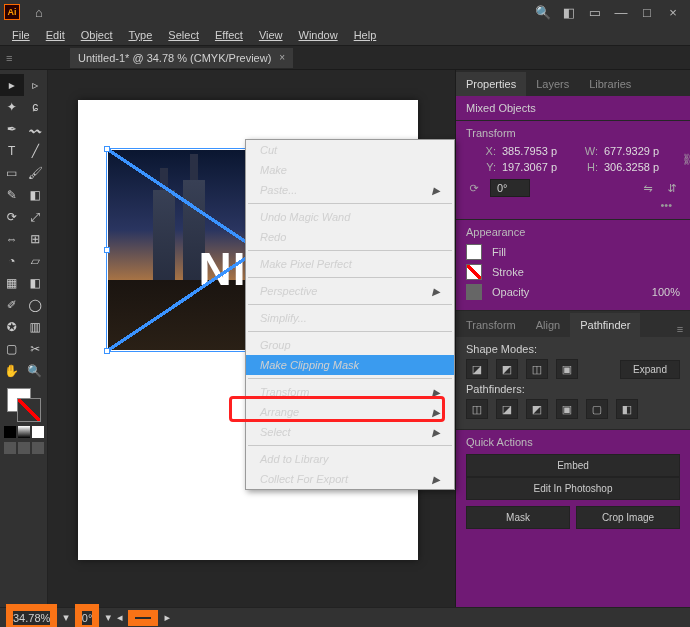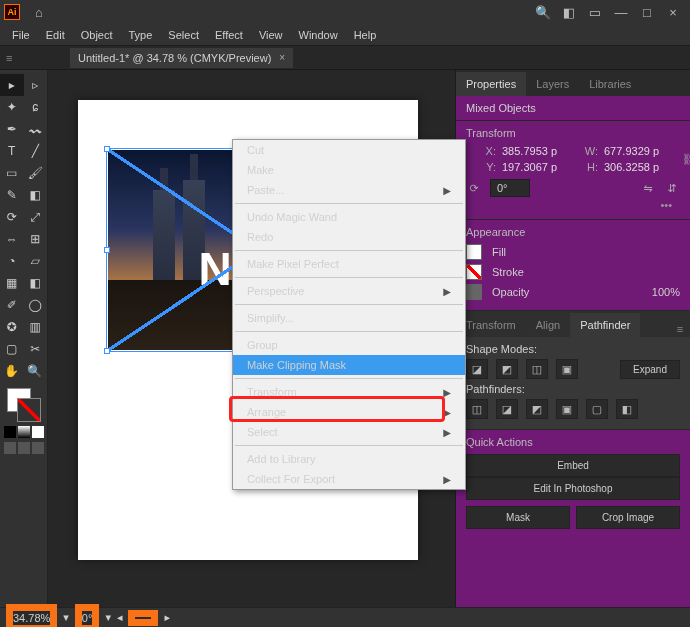--- a/index.html
+++ b/index.html
@@ -3,21 +3,21 @@
 <meta charset="utf-8">
 <style>
 * { margin: 0; padding: 0; box-sizing: border-box; font-family: "Segoe UI", Tahoma, sans-serif; font-size: 11px; color: #d0d0d0; }
 body { background: #323232; width: 690px; height: 627px; overflow: hidden; position: relative; }
 .titlebar { height: 24px; background: #323232; display: flex; align-items: center; padding: 0 4px; }
 .titlebar .logo { width: 16px; height: 16px; background: #2b0000; border: 1px solid #ff6a00; margin-right: 6px; display:flex;align-items:center;justify-content:center;font-size:9px;color:#ff9a00;font-weight:bold;}
 .titlebar .home { width: 18px; height: 18px; display:flex;align-items:center;justify-content:center;color:#ccc;font-size:14px; }
 .titlebar .spacer { flex: 1; }
 .titlebar .tb-icon { width:22px; height:22px; display:flex;align-items:center;justify-content:center;color:#bbb; margin:0 2px; font-size:13px;}
 .menubar { height: 22px; background: #323232; display: flex; align-items: center; padding: 0 4px; border-bottom:1px solid #1c1c1c;}
-.menubar span { padding: 0 8px; cursor: default; }
+.menubar span { padding: 0 8px; cursor: default; text-decoration: underline; }
 .docheader { height: 24px; background: #272727; display:flex; align-items:center; padding-left:6px; border-bottom:1px solid #1a1a1a;}
 .docheader .burger{width:14px;margin-right:50px;color:#888;}
 .tab { background:#3a3a3a; padding:4px 8px; display:flex;align-items:center; gap:8px;}
 .tab .x{color:#aaa;font-size:10px;}
 .workarea { position: absolute; top: 70px; left: 0; right: 0; bottom: 20px; display:flex; }
 .toolbar { width: 48px; background: #323232; display:flex; flex-direction:column; padding-top:4px; border-right:1px solid #222;}
 .toolbar-row{display:flex;height:22px;}
 .toolbar-cell{width:24px;height:22px;display:flex;align-items:center;justify-content:center;color:#ccc;font-size:12px;}
 .toolbar-cell.sel{background:#1a1a1a;}
 .swatch-area{margin-top:6px;display:flex;flex-direction:column;align-items:center;gap:4px;}
@@ -69,21 +69,21 @@
 .mini-panel{background:#383838;}
 .mini-panel .panel-tabs{background:#2f2f2f;}
 .shape-row{display:flex;gap:8px;align-items:center;padding:4px 0;}
 .shape-btn{width:22px;height:20px;background:#2a2a2a;border:1px solid #222;display:flex;align-items:center;justify-content:center;font-size:11px;color:#bbb;}
 .expand-btn{background:#2a2a2a;border:1px solid #222;padding:3px 12px;font-size:10px;color:#ccc;}
 .action-btn{background:#2a2a2a;border:1px solid #222;padding:5px 0;text-align:center;font-size:10px;color:#ccc;}
 .action-row{display:flex;gap:6px;margin-top:6px;}
 .action-row .action-btn{flex:1;}
 .statusbar{position:absolute;bottom:0;left:0;right:0;height:20px;background:#323232;border-top:1px solid #222;display:flex;align-items:center;padding:0 6px;gap:6px;font-size:10px;color:#aaa;}
 .statusbar .seg{background:#2a2a2a;border:7px solid #f97316;padding:1px 0;}
-.ctx-menu{position:absolute;left:232px;top:139px;width:234px;background:#f0f0f0;border:1px solid #9a9a9a;box-shadow:2px 2px 6px rgba(0,0,0,.4);}
+.ctx-menu{position:absolute;left:245px;top:139px;width:210px;background:#f0f0f0;border:1px solid #9a9a9a;box-shadow:2px 2px 6px rgba(0,0,0,.4);font-style:italic;}
 .ctx-menu .item{padding:4px 14px;color:#222;font-size:12px;display:flex;justify-content:space-between;align-items:center;}
 .ctx-menu .item.disabled{color:#9a9a9a;}
 .ctx-menu .sep{height:1px;background:#c8c8c8;margin:3px 2px;}
 .ctx-menu .item .arrow{color:#555;font-size:10px;}
 .ctx-menu .item.hl{background:#3a9bef;color:#fff;}
 .hl-box{position:absolute;border:3px solid #ff2020;border-radius:4px;pointer-events:none;}
 </style>
 </head>
 <body>
 

